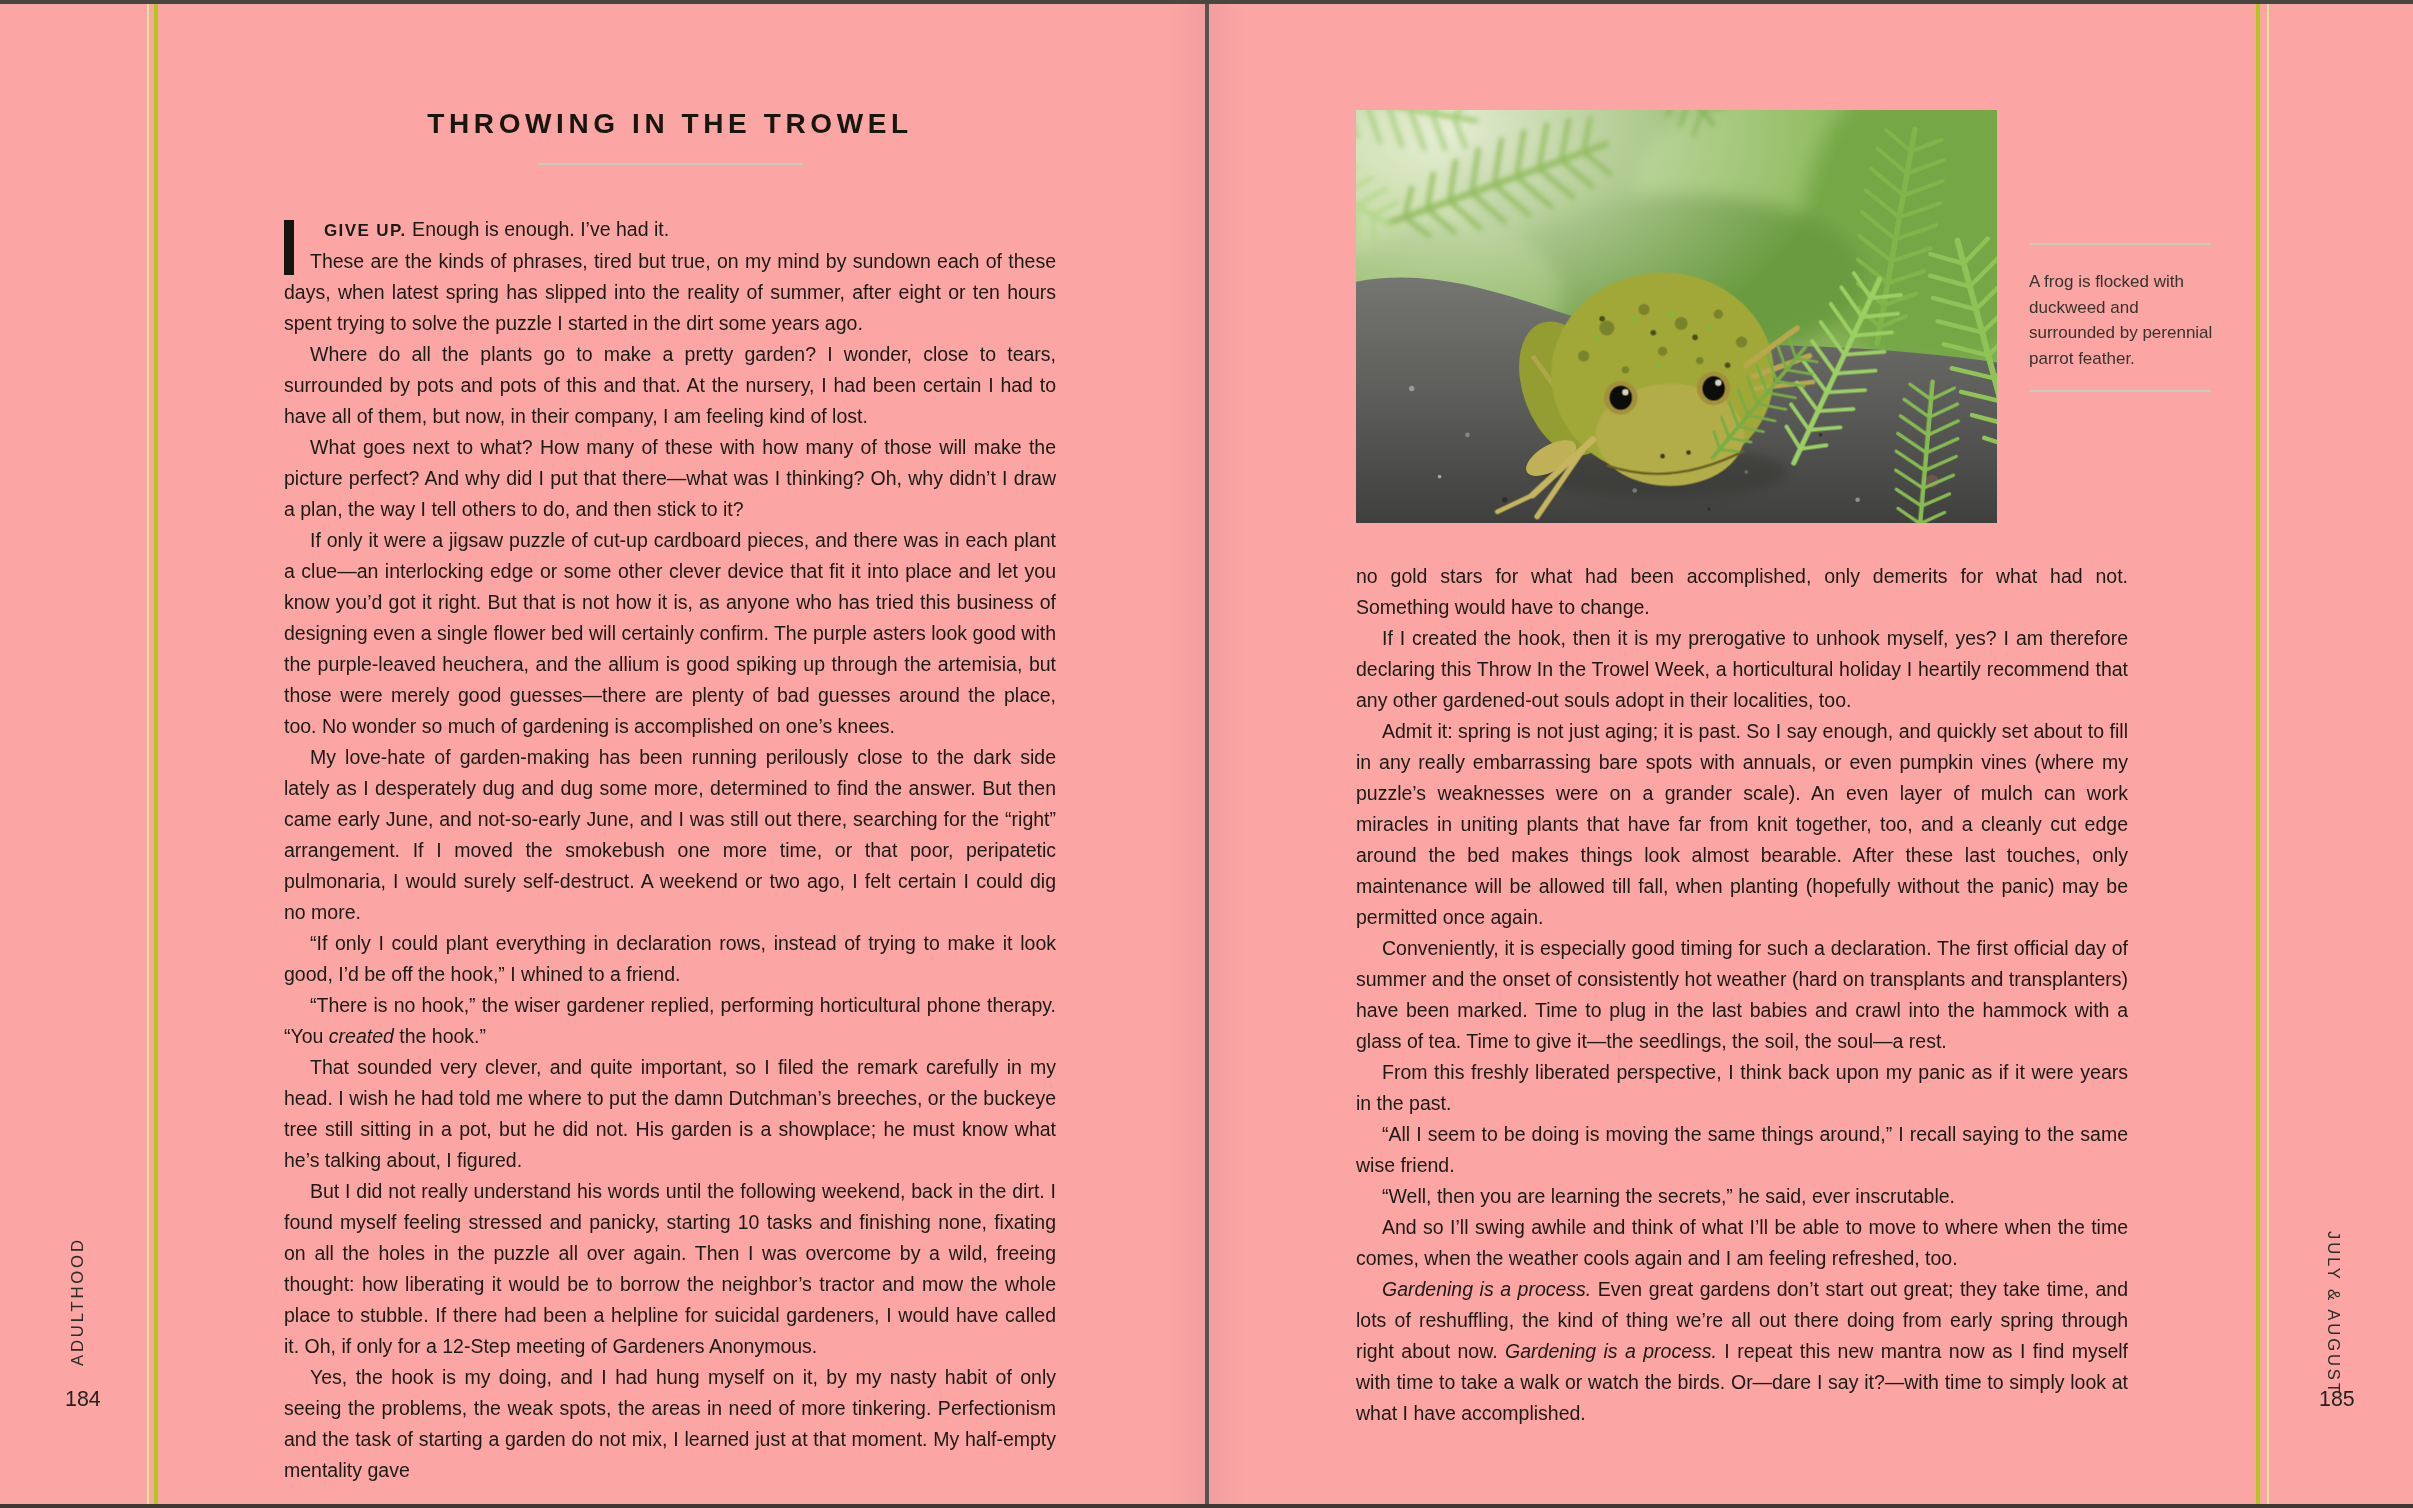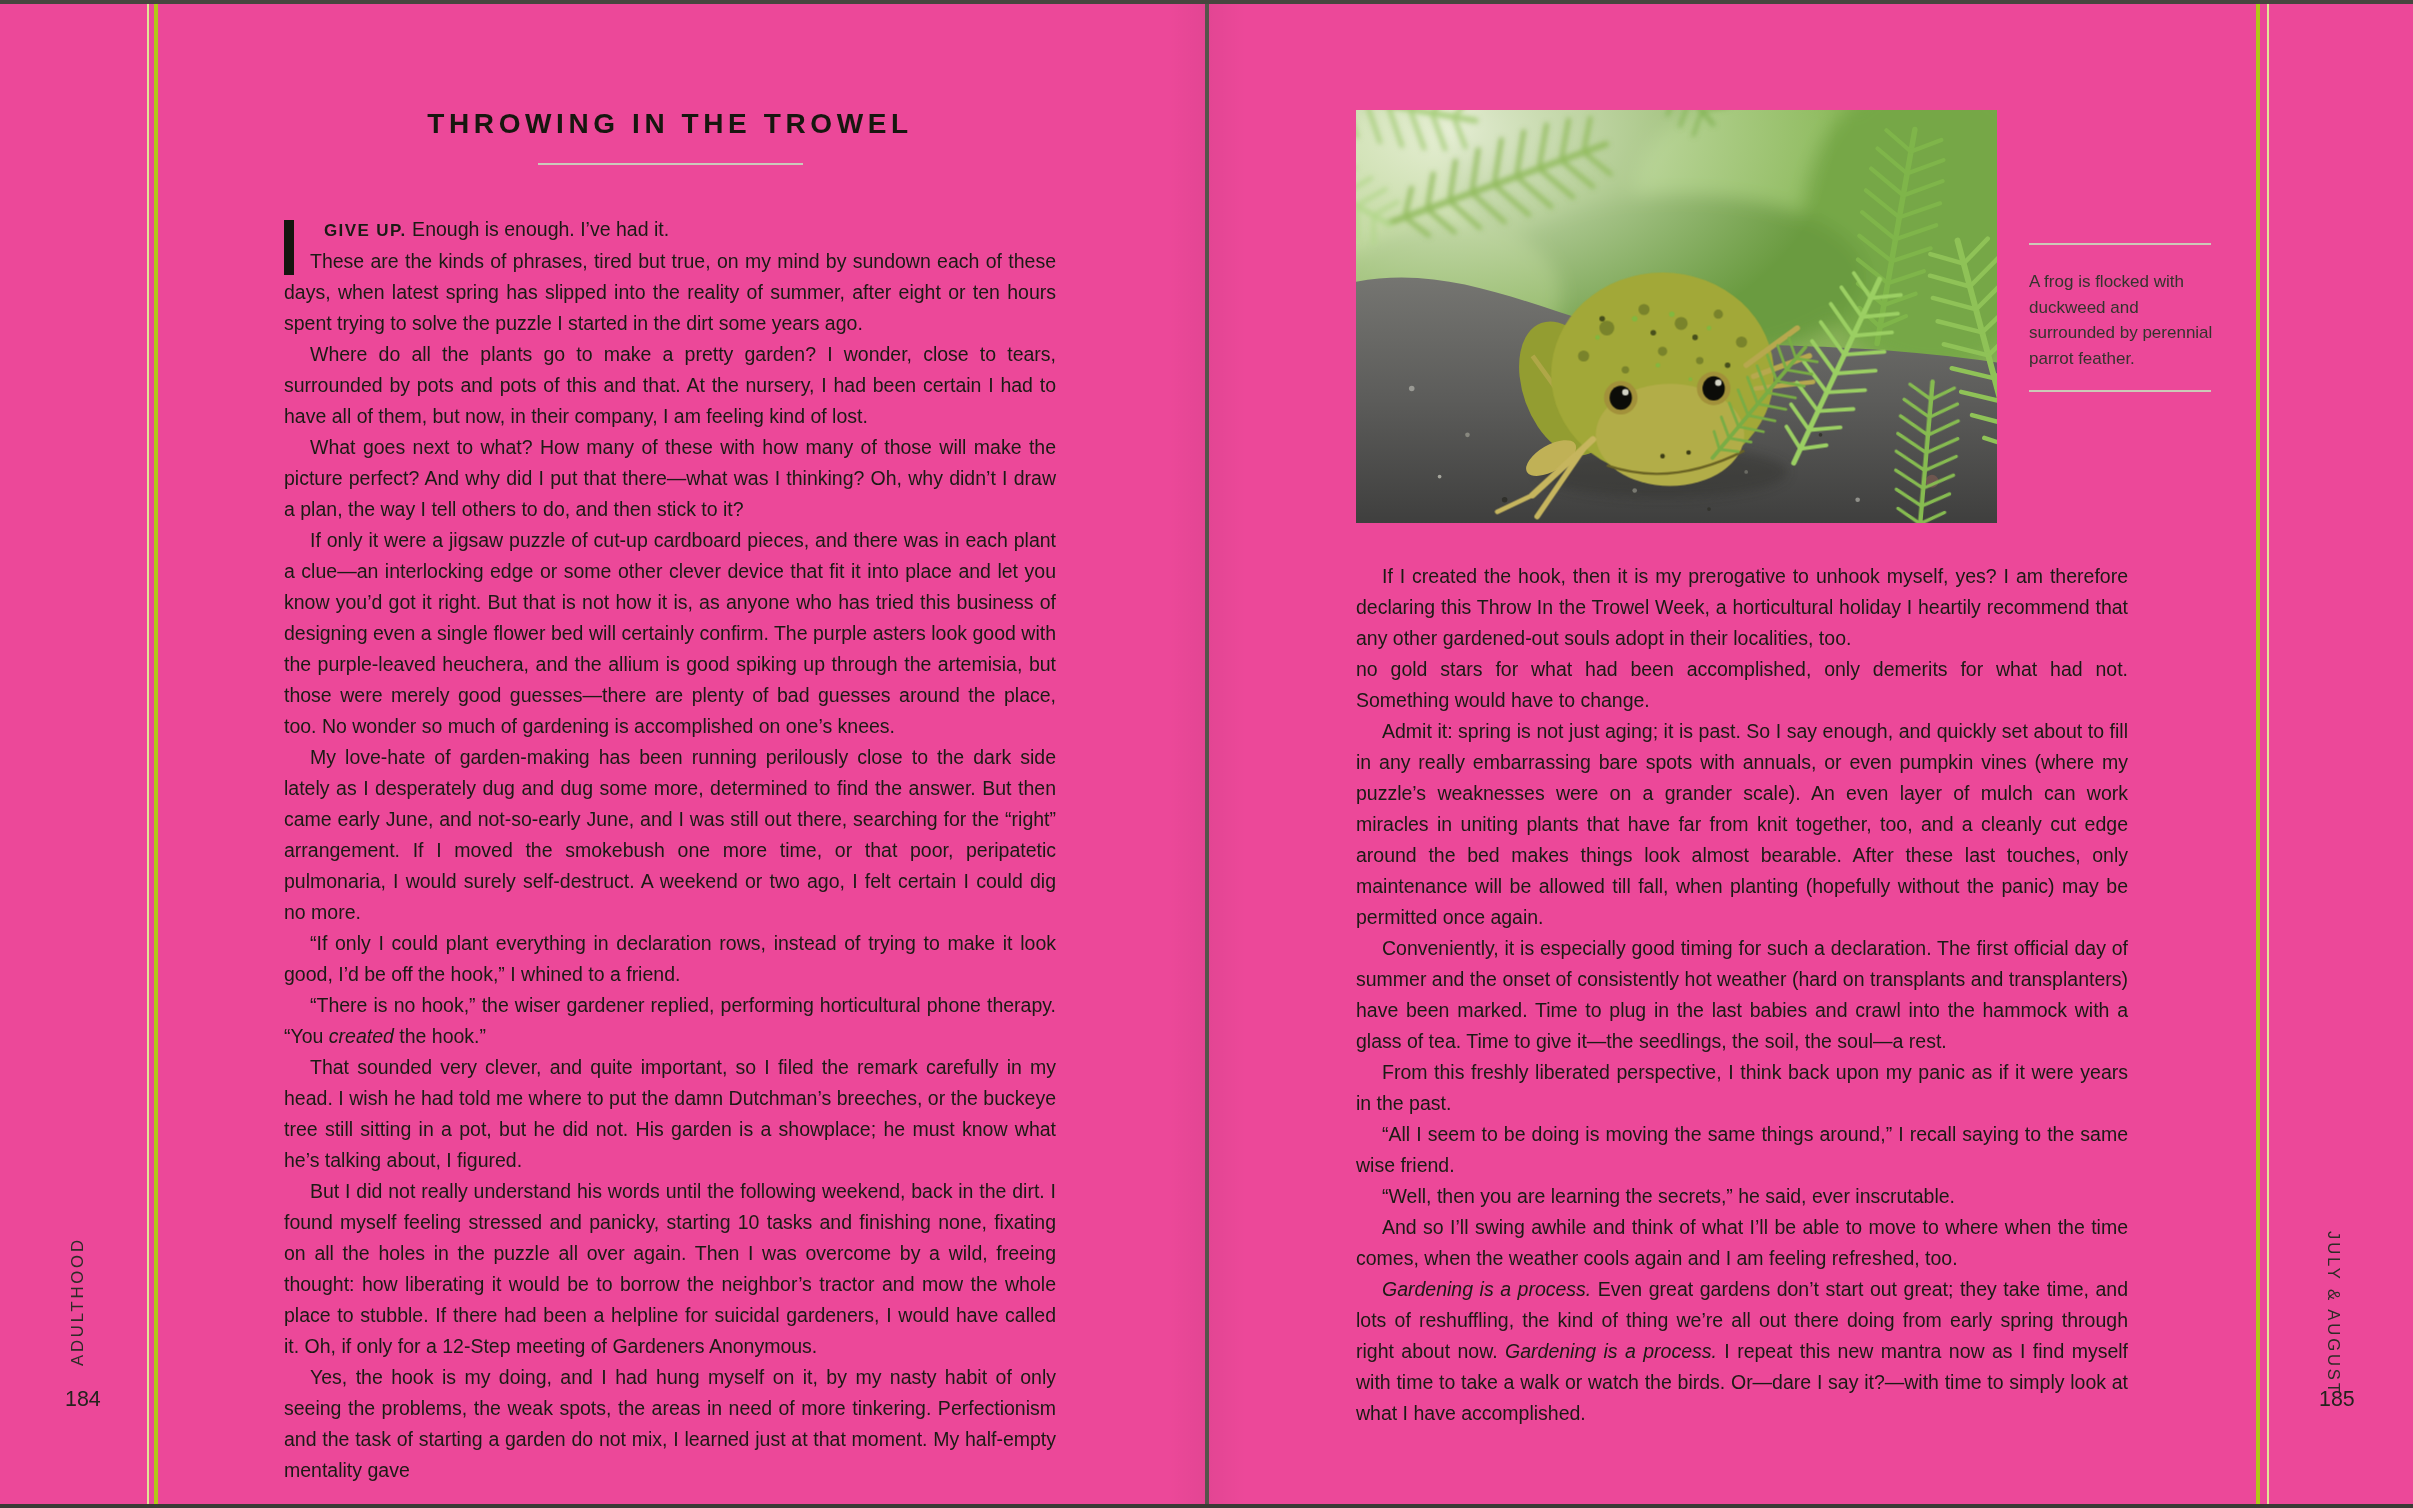--- a/index.html
+++ b/index.html
@@ -1,18 +1,18 @@
 <!DOCTYPE html>
 <html style="font-size:15px"><head>
 <meta charset="utf-8">
 <style>
   html,body{margin:0;padding:0;background:#e8e6dc;}
   #canvas{
     position:relative;width:2413px;height:1508px;overflow:hidden;
-    background:#ec4899;font-family:"Liberation Sans",sans-serif;color:#1b1b15;
+    background:#fca5a5;font-family:"Liberation Sans",sans-serif;color:#1b1b15;
   }
   
   .hline,.vline{position:absolute;}
   
   #page-title{
     position:absolute;left:284px;top:108px;width:772px;text-align:center;
     font-size:28px;font-weight:700;letter-spacing:4.6px;color:#17170f;
   }
   #title-rule{position:absolute;left:538px;top:163px;width:265px;height:1.9px;background:#cbc9bb;}
   
@@ -227,22 +227,22 @@
         <use href="#frond" stroke="#86bb50" transform="translate(620,300) rotate(5) scale(1.2)"></use>
         <use href="#frond" stroke="#79ad45" transform="translate(480,260) rotate(40)"></use>
       </g>
     </svg>
 
     <div id="caption-rule-top"></div>
     <div id="photo-caption">A frog is flocked with duckweed and surrounded by perennial parrot feather.</div>
     <div id="caption-rule-bottom"></div>
 
     <div id="body-right" class="body-col">
+        <p class="para"><span>no gold stars for what had been accomplished, only demerits for what had not. Something would have to change.</span></p>
         <p class="para indent"><span>If I created the hook, then it is my prerogative to unhook myself, yes? I am therefore declaring this Throw In the Trowel Week, a horticultural holiday I heartily recommend that any other gardened-out souls adopt in their localities, too.</span></p>
-        <p class="para"><span>no gold stars for what had been accomplished, only demerits for what had not. Something would have to change.</span></p>
         <p class="para indent"><span>Admit it: spring is not just aging; it is past. So I say enough, and quickly set about to fill in any really embarrassing bare spots with annuals, or even pumpkin vines (where my puzzle’s weaknesses were on a grander scale). An even layer of mulch can work miracles in uniting plants that have far from knit together, too, and a cleanly cut edge around the bed makes things look almost bearable. After these last touches, only maintenance will be allowed till fall, when planting (hopefully without the panic) may be permitted once again.</span></p>
         <p class="para indent"><span>Conveniently, it is especially good timing for such a declaration. The first official day of summer and the onset of consistently hot weather (hard on transplants and transplanters) have been marked. Time to plug in the last babies and crawl into the hammock with a glass of tea. Time to give it—the seedlings, the soil, the soul—a rest.</span></p>
         <p class="para indent"><span>From this freshly liberated perspective, I think back upon my panic as if it were years in the past.</span></p>
         <p class="para indent"><span>“All I seem to be doing is moving the same things around,” I recall saying to the same wise friend.</span></p>
         <p class="para indent"><span>“Well, then you are learning the secrets,” he said, ever inscrutable.</span></p>
         <p class="para indent"><span>And so I’ll swing awhile and think of what I’ll be able to move to where when the time comes, when the weather cools again and I am feeling refreshed, too.</span></p>
         <p class="para indent"><span class="italic">Gardening is a process.</span><span> Even great gardens don’t start out great; they take time, and lots of reshuffling, the kind of thing we’re all out there doing from early spring through right about now. </span><span class="italic">Gardening is a process.</span><span> I repeat this new mantra now as I find myself with time to take a walk or watch the birds. Or—dare I say it?—with time to simply look at what I have accomplished.</span></p>
       </div>
 
     <div id="margin-label-right" class="margin-label">JULY &amp; AUGUST</div>

